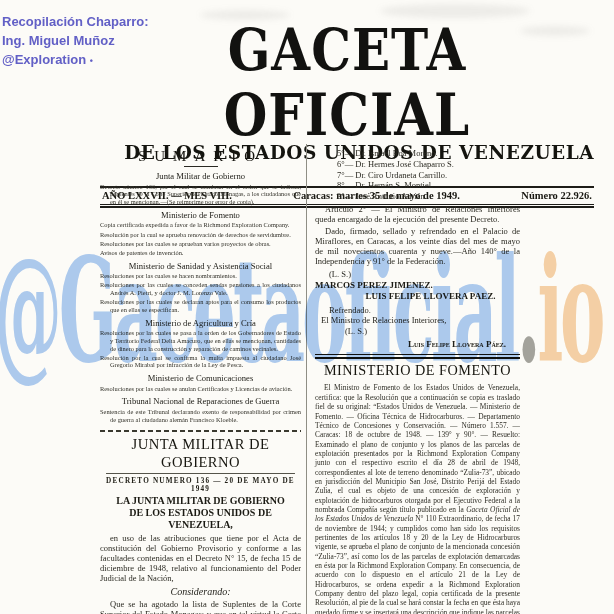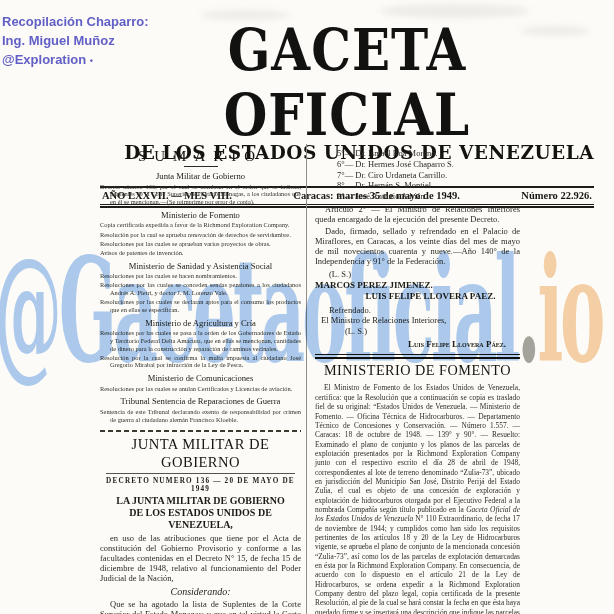--- a/index.html
+++ b/index.html
@@ -159,21 +159,21 @@
     <div>
       <div class="sum-head">Ministerio de Agricultura y Cría</div>
       <p class="entry">Resoluciones por las cuales se pasa a la orden de los Gobernadores de Estado y Territorio Federal Delta Amacuro, que en ellas se mencionan, cantidades de dinero para la construcción y reparación de caminos vecinales.</p>
       <p class="entry">Resolución por la cual se confirma la multa impuesta al ciudadano José Gregorio Mirabal por infracción de la Ley de Pesca.</p>
     </div>
     <div>
       <div class="sum-head">Ministerio de Comunicaciones</div>
       <p class="entry">Resoluciones por las cuales se anulan Certificados y Licencias de aviación.</p>
     </div>
     <div>
-      <div class="sum-head">Tribunal Sentencia de Reparaciones de Guerra</div>
+      <div class="sum-head">Tribunal Nacional de Reparaciones de Guerra</div>
       <p class="entry">Sentencia de este Tribunal declarando exento de responsabilidad por crimen de guerra al ciudadano alemán Francisco Kloeble.</p>
     </div>
 
     <div class="dash-rule"></div>
     <div class="article-head">JUNTA MILITAR DE GOBIERNO</div>
     <div class="decree-line">DECRETO NUMERO 136 — 20 DE MAYO DE 1949</div>
     <div class="art-title">LA JUNTA MILITAR DE GOBIERNO</div>
     <div class="art-title">DE LOS ESTADOS UNIDOS DE VENEZUELA,</div>
     <p class="para">en uso de las atribuciones que tiene por el Acta de constitución del Gobierno Provisorio y conforme a las facultades contenidas en el Decreto N° 15, de fecha 15 de diciembre de 1948, relativo al funcionamiento del Poder Judicial de la Nación,</p>
     <div class="center-it">Considerando:</div>

